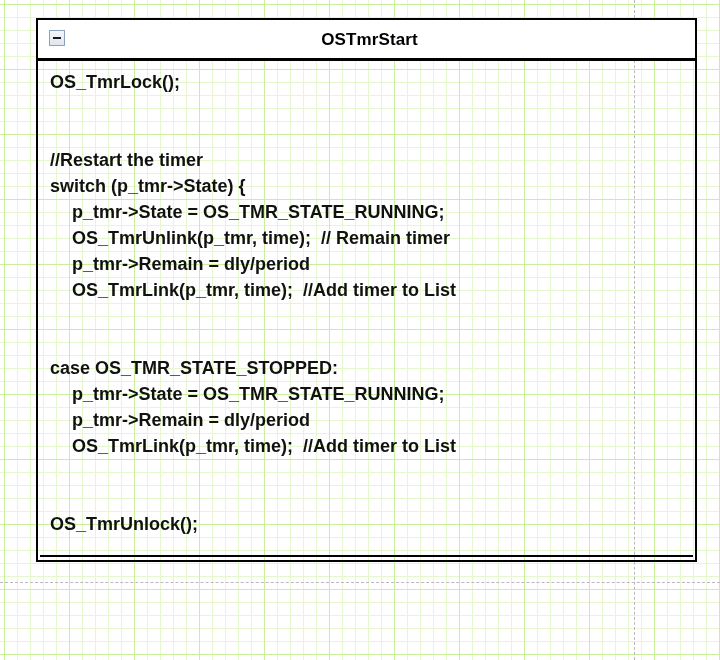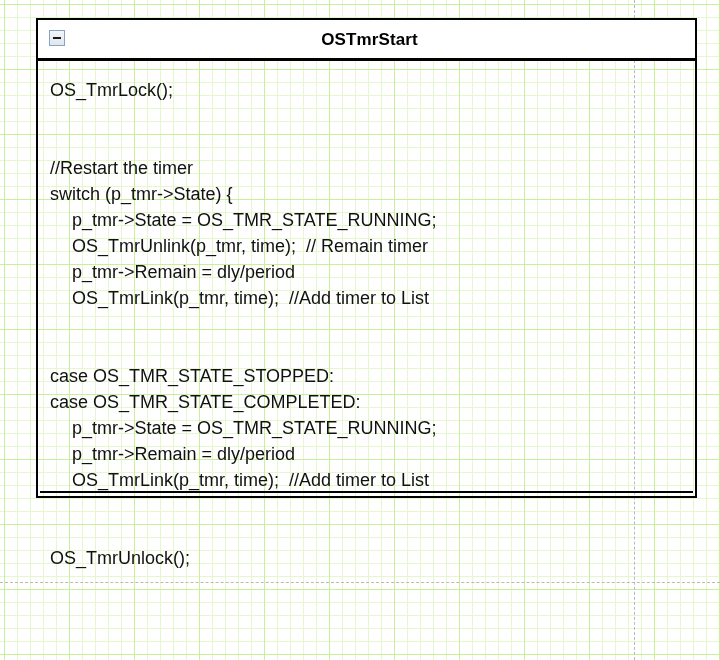--- a/index.html
+++ b/index.html
@@ -56,21 +56,21 @@
     height: 0;
     border-top: 1px dashed #b9b9b9;
   }
 
   
   #code-block {
     position: absolute;
     left: 36px;
     top: 18px;
     width: 661px;
-    height: 480px;
+    height: 544px;
     border: 2px solid #000000;
     box-sizing: border-box;
     background: transparent;
   }
   
   #code-block::after {
     content: "";
     position: absolute;
     left: 2px;
     right: 2px;
@@ -117,22 +117,23 @@
   .collapse-toggle .minus {
     display: block;
     width: 8px;
     height: 2px;
     background: #1a1a1a;
   }
 
   
   .block-body {
     position: relative;
-    padding: 16px 0 0 0;
+    padding: 8px 0 0 0;
     background: transparent;
+    font-weight: bold;
   }
 
   .code-line {
     height: 26px;
     line-height: 26px;
     font-size: 18px;
     color: #111111;
     white-space: pre;
     padding-left: 12px;
     box-sizing: border-box;
@@ -168,21 +169,20 @@
         <div class="code-line blank"></div>
         <div class="code-line">//Restart the timer</div>
         <div class="code-line">switch (p_tmr-&gt;State) {</div>
         <div class="code-line indent-1">p_tmr-&gt;State = OS_TMR_STATE_RUNNING;</div>
         <div class="code-line indent-1">OS_TmrUnlink(p_tmr, time);  // Remain timer</div>
         <div class="code-line indent-1">p_tmr-&gt;Remain = dly/period</div>
         <div class="code-line indent-1">OS_TmrLink(p_tmr, time);  //Add timer to List</div>
         <div class="code-line blank"></div>
         <div class="code-line blank"></div>
         <div class="code-line">case OS_TMR_STATE_STOPPED:</div>
-        <div class="code-line">case OS_TMR_STATE_COMPLETED:</div>
         <div class="code-line indent-1">p_tmr-&gt;State = OS_TMR_STATE_RUNNING;</div>
         <div class="code-line indent-1">p_tmr-&gt;Remain = dly/period</div>
         <div class="code-line indent-1">OS_TmrLink(p_tmr, time);  //Add timer to List</div>
         <div class="code-line blank"></div>
         <div class="code-line blank"></div>
         <div class="code-line">OS_TmrUnlock();</div>
       </div>
 
   </div>
 </div>

